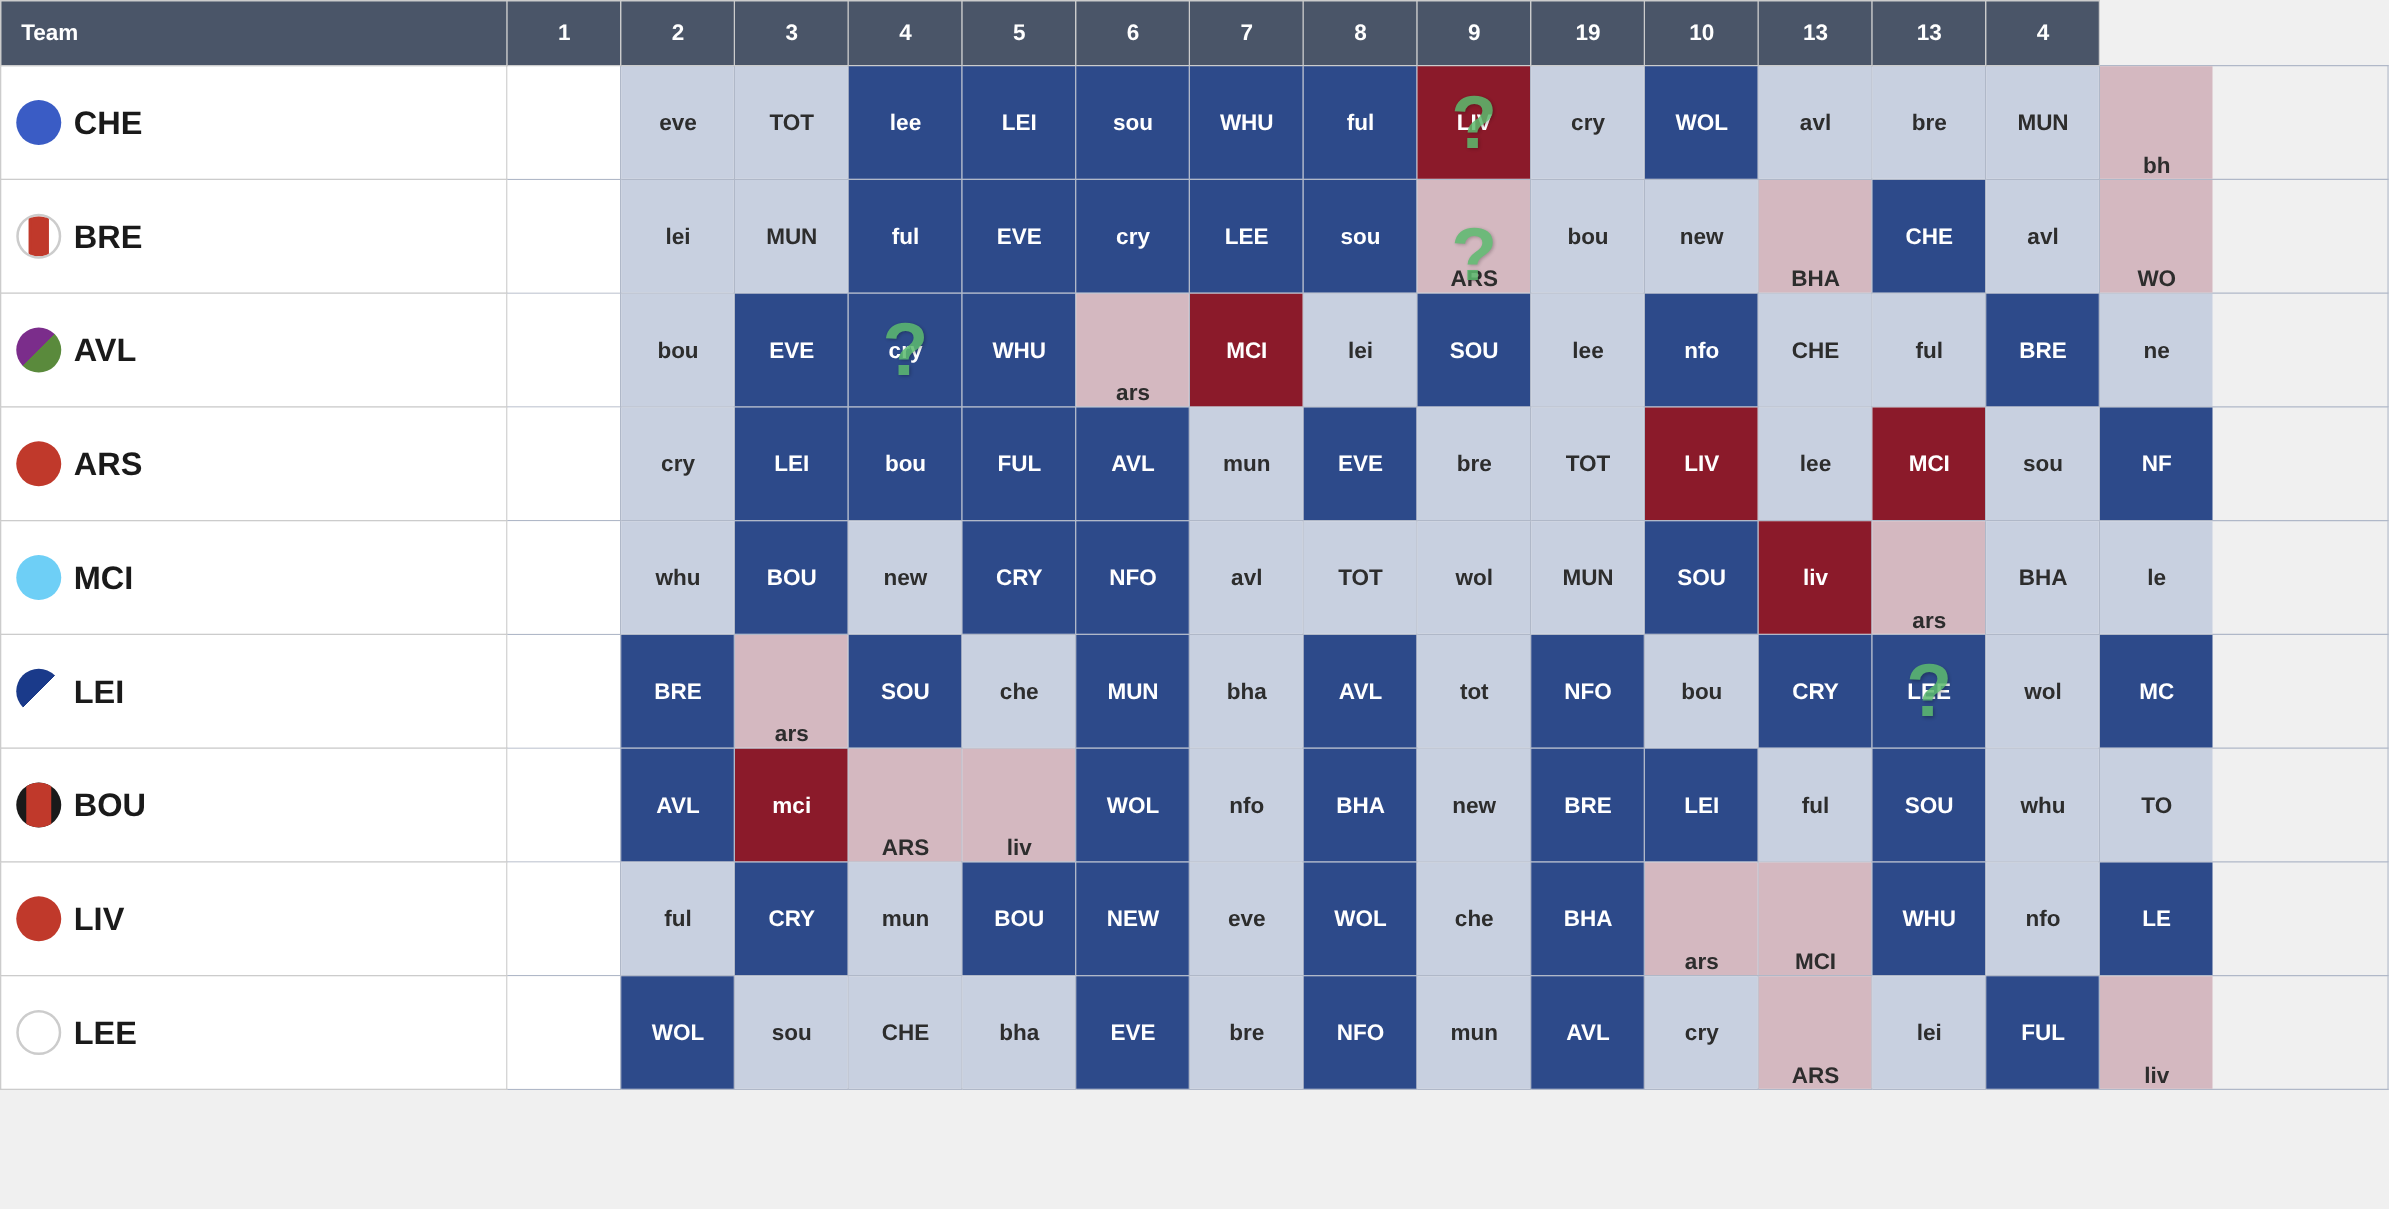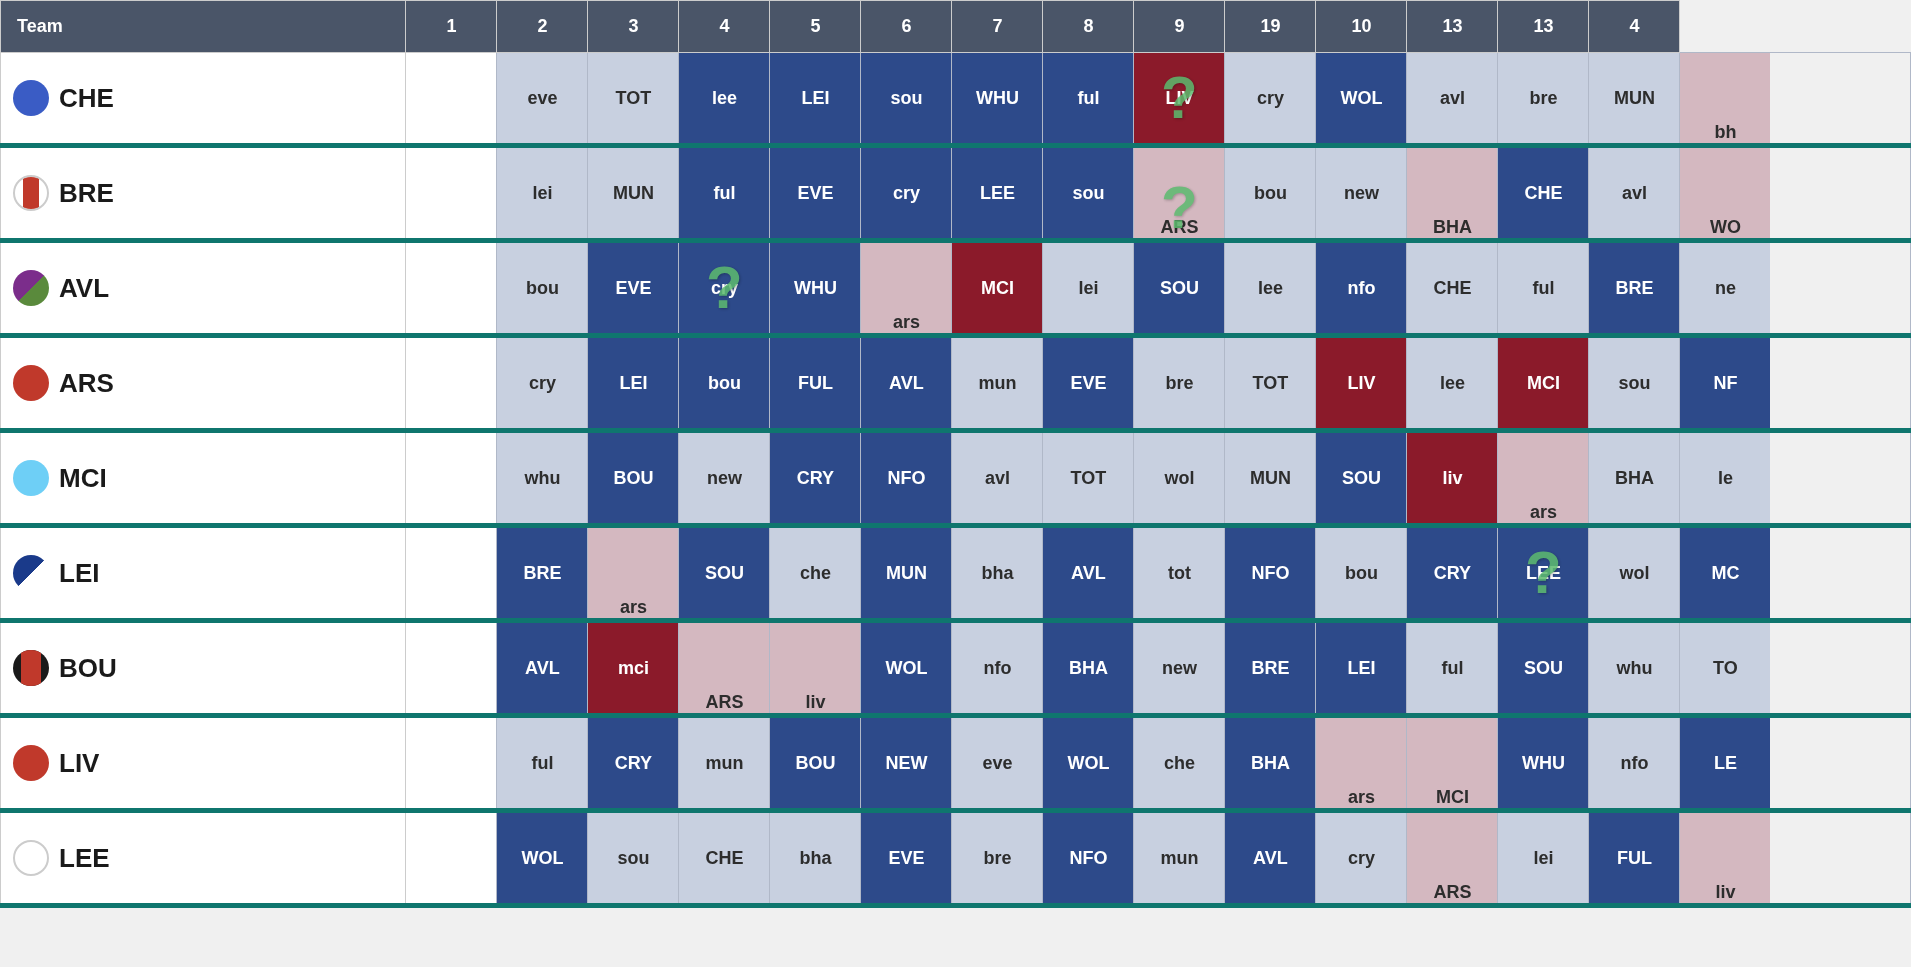--- a/index.html
+++ b/index.html
@@ -150,21 +150,21 @@
       position: absolute;
       left: 8px; top: 0; right: 8px; bottom: 0;
       background: #c0392b;
     }
     .badge-liv { background: #c0392b; }
     .badge-lee { background: white; border: 2px solid #ccc; }
 
     tbody tr:nth-child(odd) {
     }
     tbody tr {
-      border-bottom: 5px solid #0f766e;
+      border-bottom: 1px solid #0f766e;
     }
   </style>
 </head>
 <body>
 
 
 
 <div class="table-container">
   <table>
     <thead>

